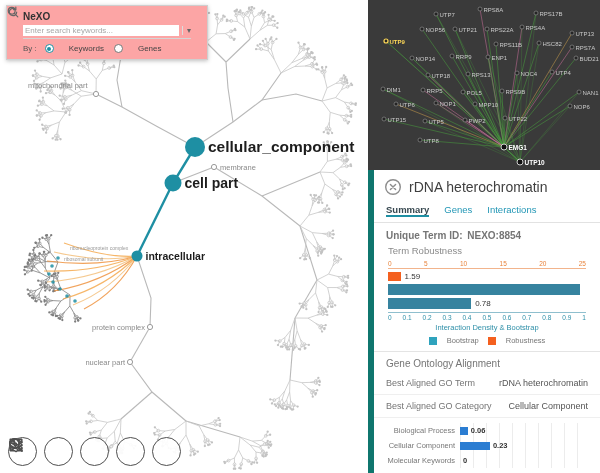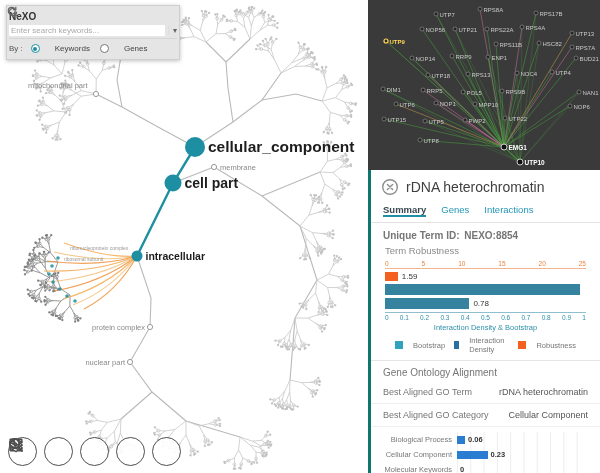--- a/index.html
+++ b/index.html
@@ -1,42 +1,42 @@
 <!DOCTYPE html>
 <html><head>
 <meta charset="utf-8">
 <style>
   html,body{margin:0;padding:0;background:#fff;}
   body{width:600px;height:473px;overflow:hidden;font-family:"Liberation Sans",sans-serif;}
   .app{position:relative;width:600px;height:473px;background:#fff;overflow:hidden;}
   
   .tree-panel{position:absolute;left:0;top:0;width:368px;height:473px;background:#fff;}
   .tree-panel svg{position:absolute;left:0;top:0;}
-  .search-card{position:absolute;left:6px;top:5px;width:168px;background:#e5e5e5;border:1px solid #cfcfcf;
-    box-shadow:0 1px 4px rgba(0,0,0,.25);padding:5px 2px 6px;z-index:5;}
+  .search-card{position:absolute;left:6px;top:5px;width:168px;background:#fca5a5;border:1px solid #cfcfcf;
+    box-shadow:0 1px 4px rgba(0,0,0,.25);padding:5px 16px 6px;z-index:5;}
   .card-title{font-size:10px;font-weight:bold;color:#333;margin-bottom:3px;}
   .search-row{display:flex;align-items:center;gap:1px;border-bottom:1px solid #d5d5d5;padding-bottom:2px;}
   .search-input{flex:1;border:none;outline:none;font-size:8px;color:#333;min-width:0;font-family:"Liberation Sans",sans-serif;}
   .search-input::placeholder{color:#a8a8a8;}
   .icon-btn{display:flex;align-items:center;justify-content:center;cursor:pointer;}
   .caret-box{border-left:1px solid #ddd;padding-left:4px;font-size:8px;color:#666;}
   .by-row{display:flex;align-items:center;gap:8px;margin-top:5px;font-size:8px;color:#555;}
   .radio-opt{display:flex;align-items:flex-start;gap:15px;font-size:8px;color:#444;cursor:pointer;}
   .rdot{width:9px;height:9px;border:1.5px solid #777;border-radius:50%;display:inline-block;position:relative;box-sizing:border-box;background:#fff;}
   .rdot.checked{border-color:#1e8fa3;}
   .rdot.checked::after{content:"";position:absolute;left:50%;top:50%;width:4px;height:4px;transform:translate(-50%,-50%);background:#1e8fa3;border-radius:50%;}
   .toolbar{position:absolute;left:8px;bottom:7px;display:flex;gap:7px;z-index:5;}
   .tool-btn{width:29px;height:29px;border-radius:50%;border:1.7px solid #4f4f4f;background:rgba(255,255,255,.92);
     display:flex;align-items:center;justify-content:center;cursor:pointer;padding:0;}
   .tool-btn svg{stroke:#4f4f4f;fill:none;stroke-width:1.5;stroke-linecap:round;stroke-linejoin:round;}
   
   .network-panel{position:absolute;left:368px;top:0;width:232px;height:170px;background:#3a3a3a;overflow:hidden;}
   
   .detail-panel{position:absolute;left:368px;top:170px;width:232px;height:303px;background:#fff;
-    border-left:3px solid #0f766e;box-sizing:border-box;overflow:hidden;}
+    border-left:6px solid #0f766e;box-sizing:border-box;overflow:hidden;}
   .dp-header{display:flex;align-items:center;gap:7px;padding:8px 10px 4px;}
   .close-btn{background:none;border:none;padding:0;cursor:pointer;display:flex;}
   .dp-title{font-size:14px;color:#3f3f3f;}
   .tabs{display:flex;gap:15px;padding:4px 12px 5px;border-bottom:1px solid #e2e2e2;}
   .tab{font-size:9.5px;color:#2196b5;cursor:pointer;}
   .tab.active{color:#36474f;font-weight:bold;box-shadow:inset 0 -2px 0 #1e8fa3;padding-bottom:2px;}
   .term-id{padding:7px 12px 1px;font-size:10px;color:#757575;font-weight:bold;}
   .rb-title{padding:3px 0 2px 14px;font-size:9.5px;color:#8a8a8a;}
   .chart{margin:2px 14px 0;}
   .axis-row{display:flex;justify-content:space-between;font-size:6.5px;line-height:1.1;}
@@ -1920,24 +1920,20 @@
           <span>0.9</span>
           <span>1</span>
         </div>
       <div class="caption">Interaction Density &amp; Bootstrap</div>
       <div class="legend" id="legend">
           <span class="legend-item">
             <span class="legend-swatch" style="background: rgb(47, 163, 189);"></span>
             <span>Bootstrap</span>
           </span>
           <span class="legend-item">
-            <span class="legend-swatch" style="background: rgb(42, 111, 158);"></span>
-            <span>Interaction Density</span>
-          </span>
-          <span class="legend-item">
             <span class="legend-swatch" style="background: rgb(244, 96, 31);"></span>
             <span>Robustness</span>
           </span>
         </div>
     </div>
 
     <div class="section-title">Gene Ontology Alignment</div>
     <div id="go-rows">
         <div class="go-row">
           <span>Best Aligned GO Term</span>

